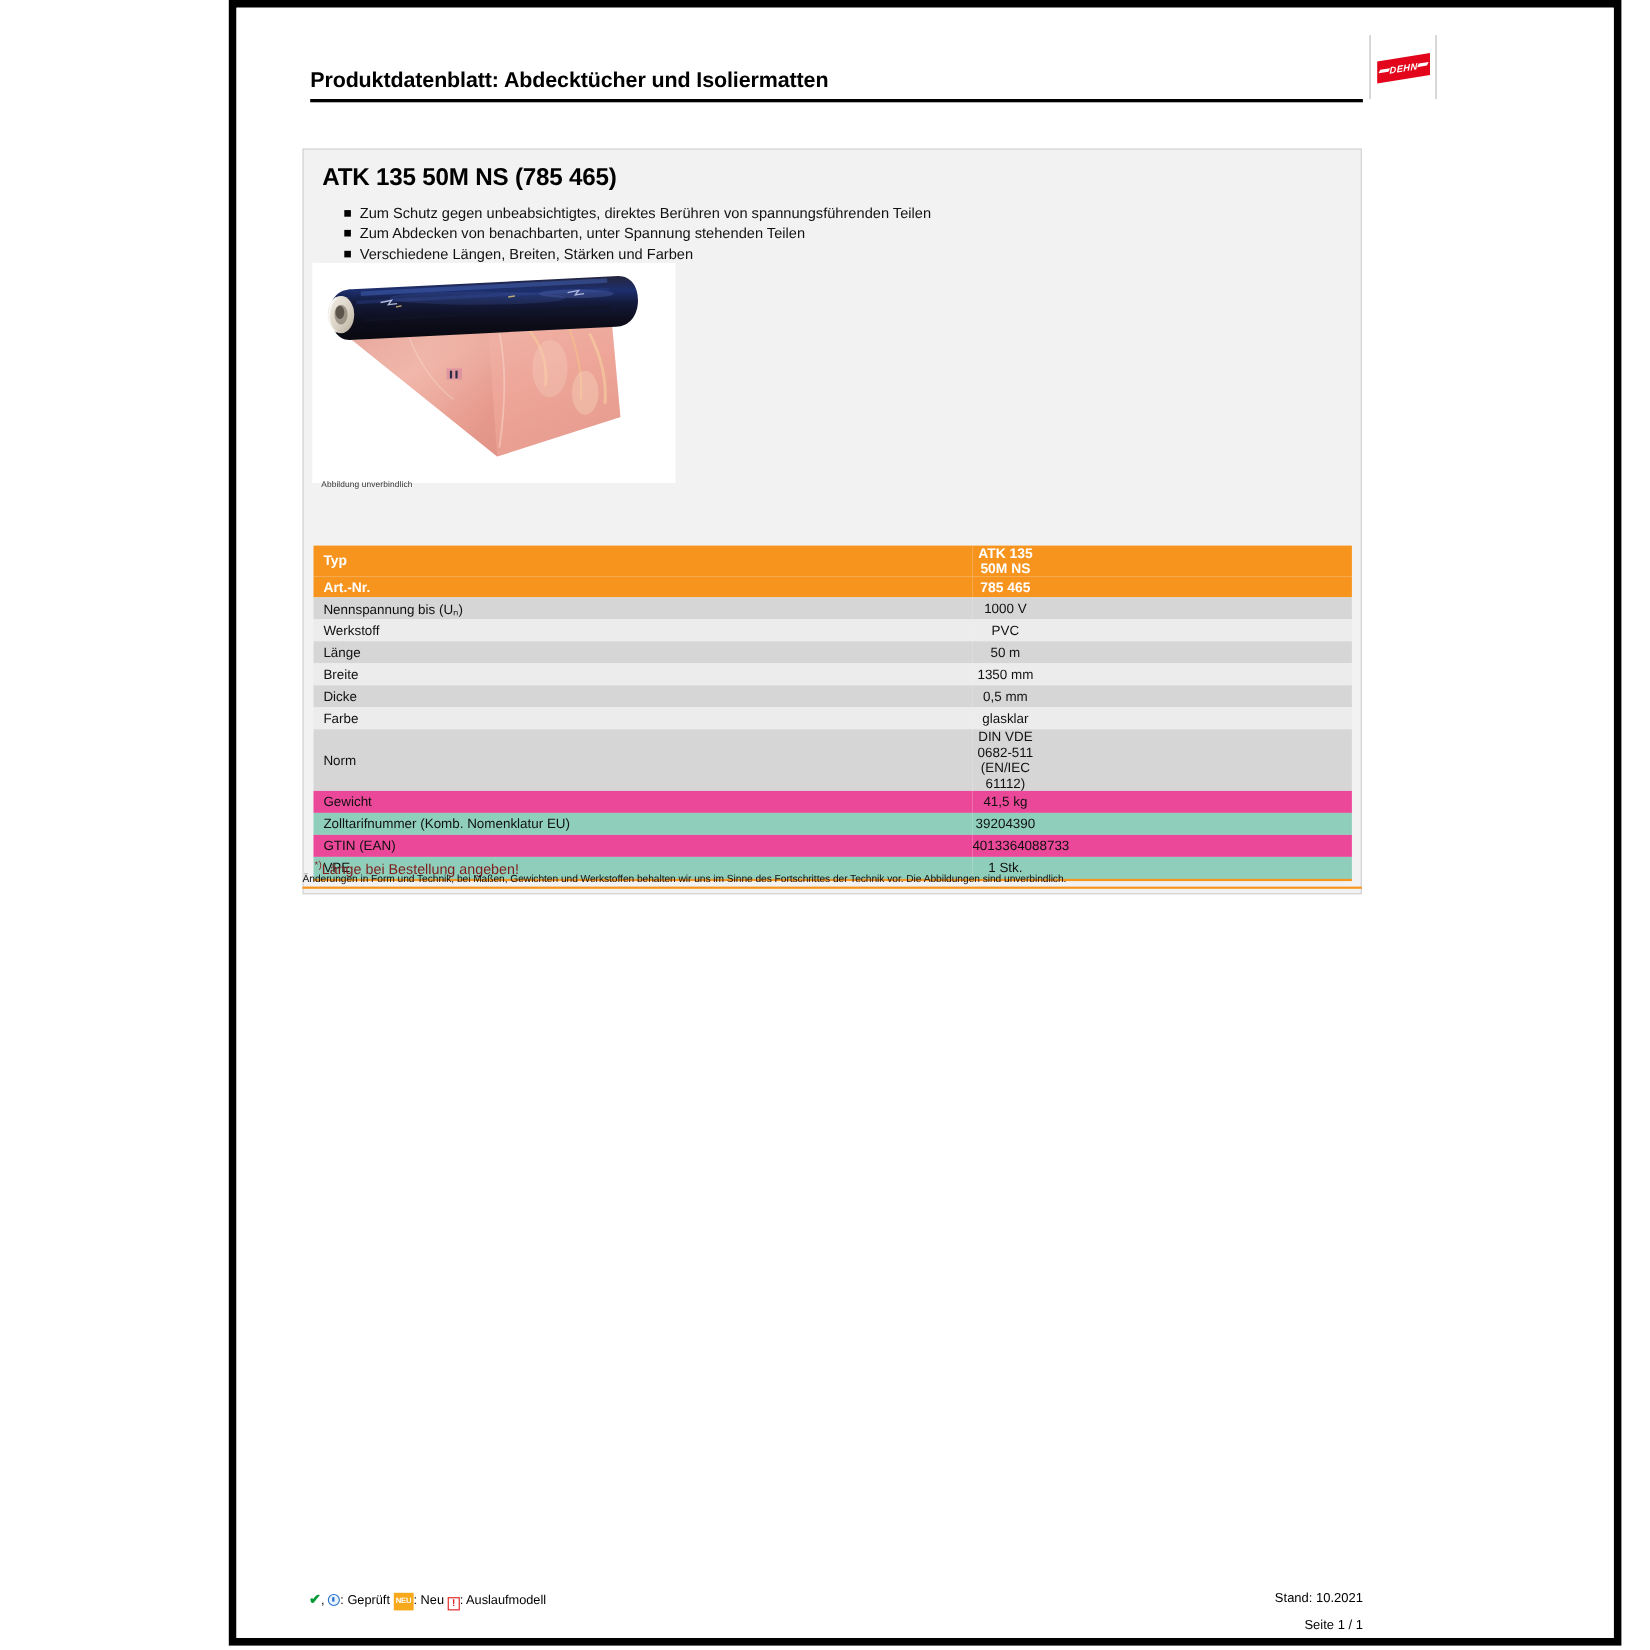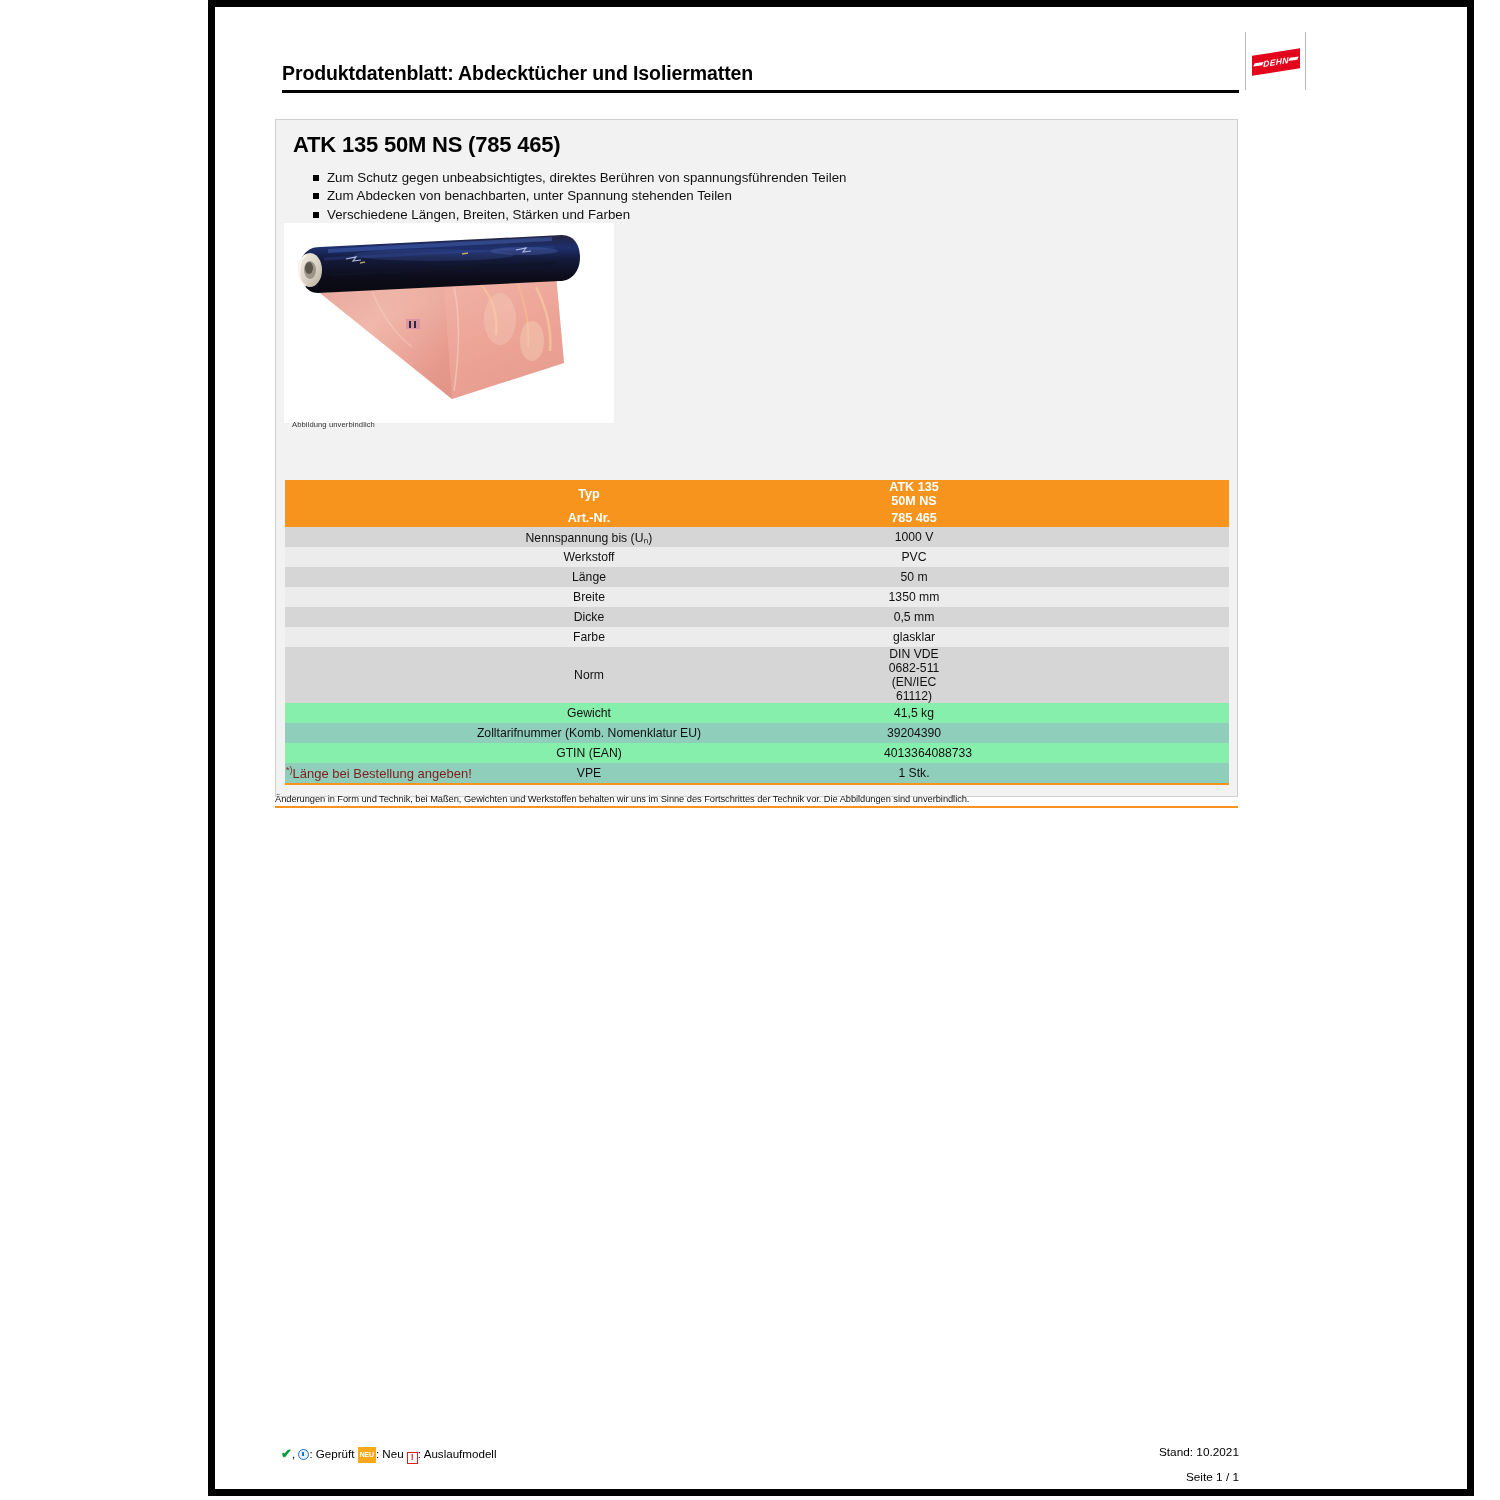--- a/index.html
+++ b/index.html
@@ -108,21 +108,21 @@
     height: 3px;
     background: #ffffff;
   }
   .logo-bolt-l { left: 2px; transform: skewX(-28deg); }
   .logo-bolt-r { left: 37px; transform: skewX(-28deg); }
 
   
   .content-panel {
     position: absolute;
     left: 60px;
-    top: 112px;
+    top: 128px;
     width: 963px;
     height: 678px;
     background: #f2f2f2;
     border: 1px solid #cfcfcf;
     box-sizing: border-box;
   }
 
   .product-title {
     position: absolute;
     left: 17px;
@@ -187,37 +187,37 @@
   }
   .spec-table td {
     padding: 0;
     height: 20px;
     vertical-align: middle;
     font-size: 12.2px;
     color: #111111;
   }
   .spec-table td.k {
     padding-left: 9px;
-    text-align: center;
+    text-align: left;
     width: 590px;
   }
   .spec-table td.v {
     text-align: center;
     padding-right: 285px;
   }
   tr.hdr td {
     background: #f7941e;
     color: #ffffff;
     font-weight: bold;
     font-size: 12.6px;
     height: 19px;
   }
   tr.g1 td { background: #ececec; }
   tr.g2 td { background: #d6d6d6; }
-  tr.t1 td { background: #86efac; margin-top: 47px; }
+  tr.t1 td { background: #ec4899; margin-top: 47px; }
   tr.t2 td { background: #8fcebb; }
   tr.last td { border-bottom: 2px solid #f7941e; }
 
   .footnote {
     position: absolute;
     left: 10px;
     top: 645px;
     font-size: 13px;
     color: #7f1d1d;
   }

